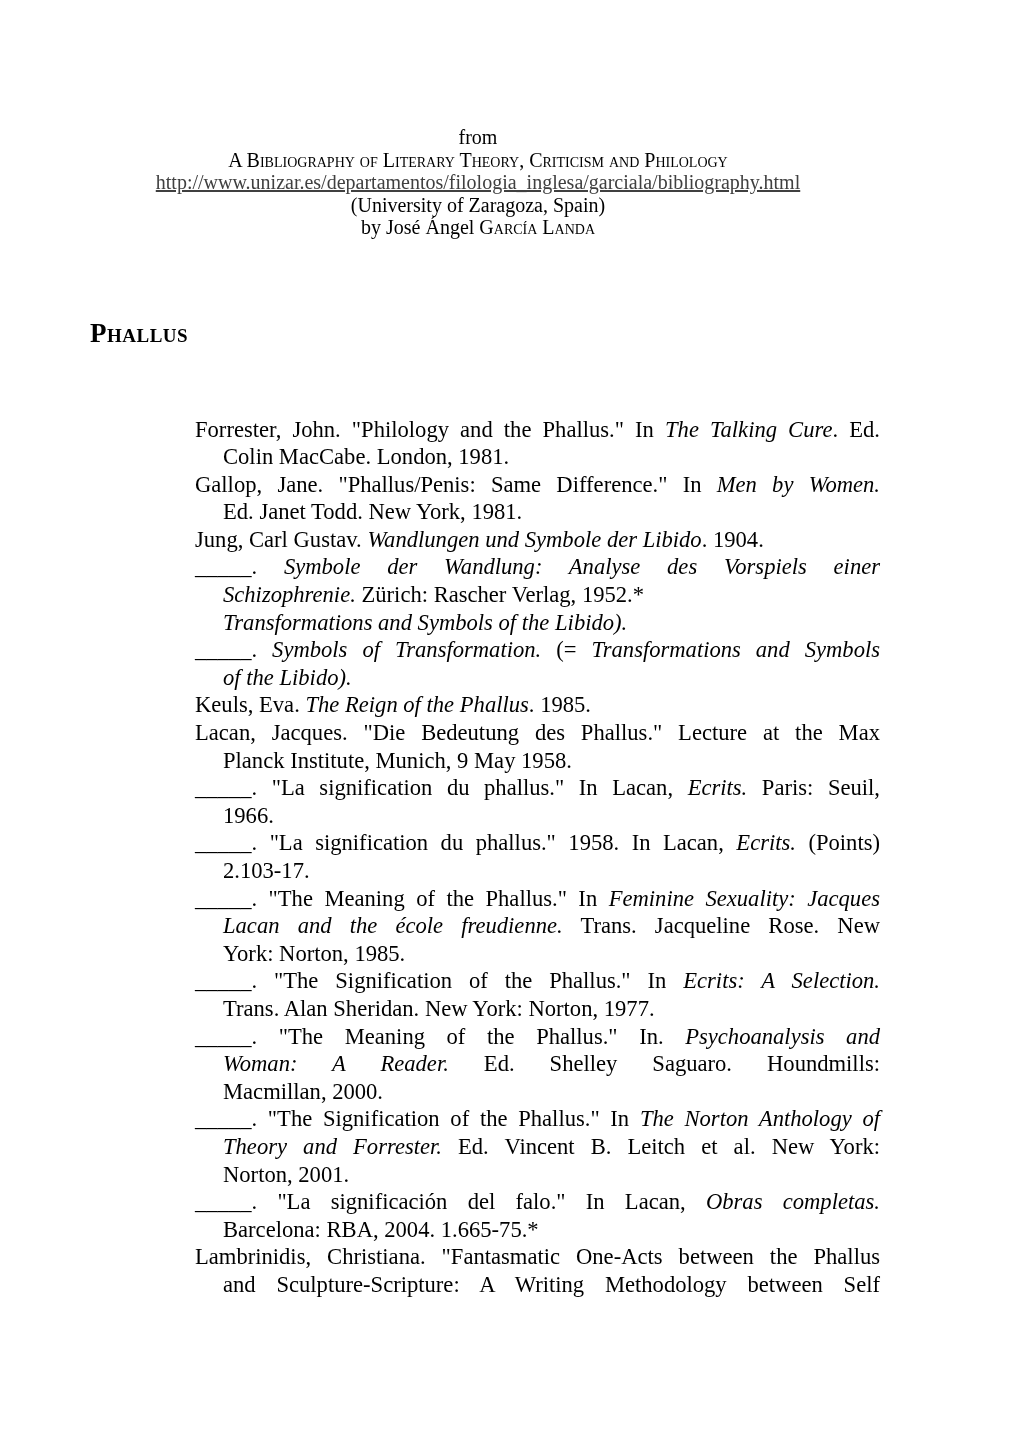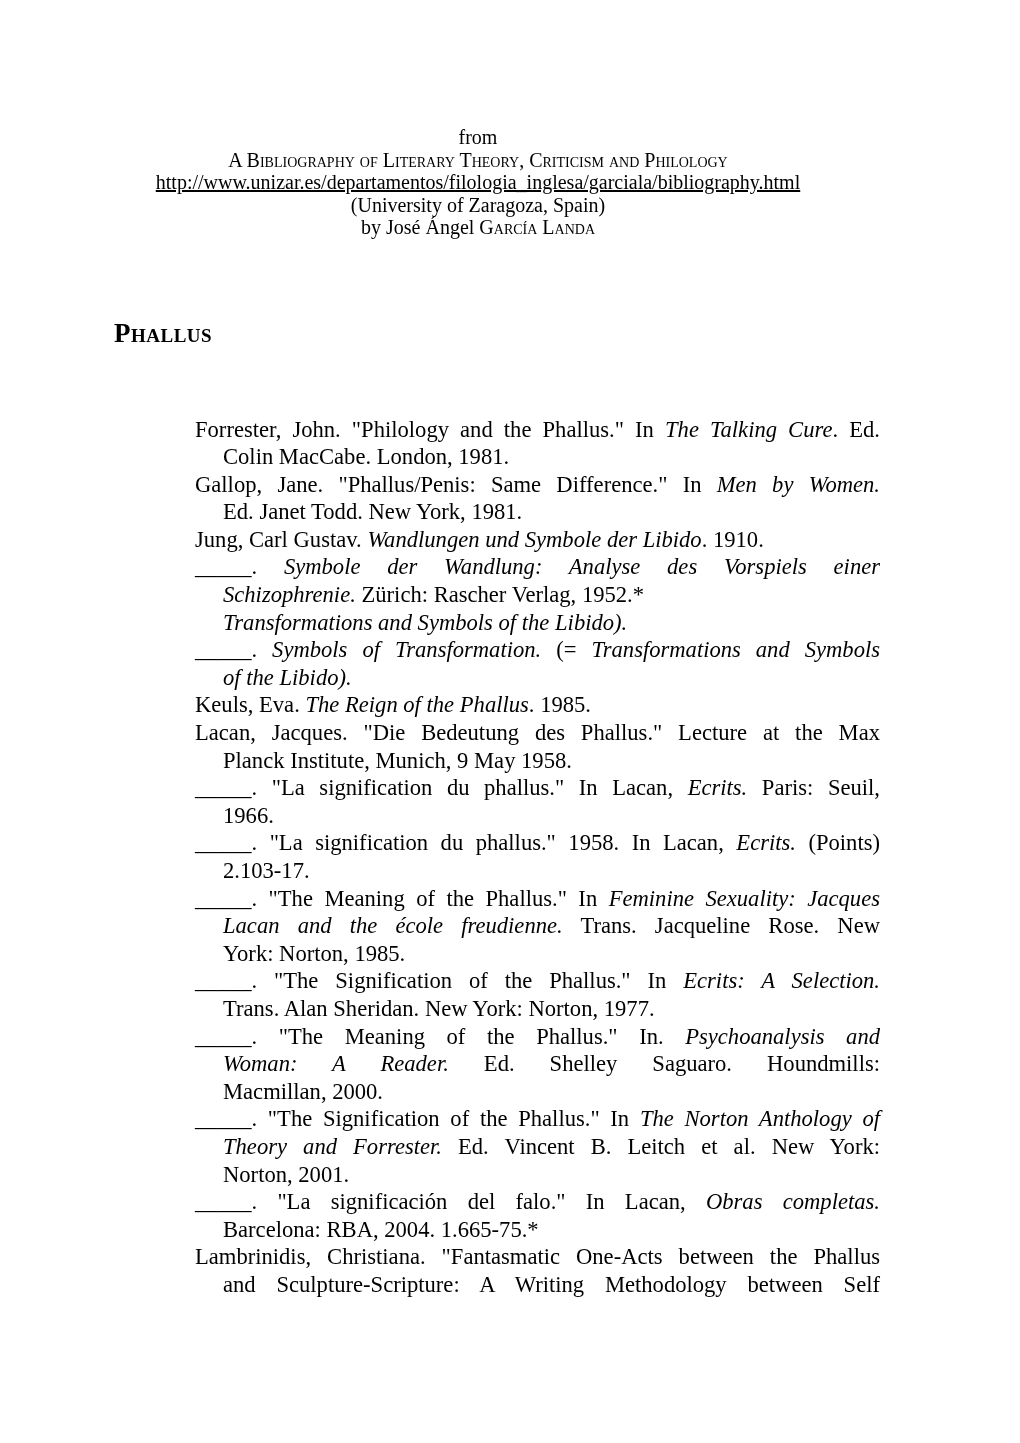--- a/index.html
+++ b/index.html
@@ -15,26 +15,26 @@
     overflow: hidden;
   }
   .header {
     text-align: center;
     font-size: 20px;
     line-height: 22.5px;
   }
   .smallcaps { font-variant: small-caps; }
   .h-line { white-space: nowrap; }
   a.url {
-    color: #000000;
+    color: #404040;
     text-decoration: underline;
     cursor: pointer;
   }
   .title {
-    margin: 78px 0 0 114px;
+    margin: 78px 0 0 90px;
     font-size: 27px;
     font-weight: bold;
     line-height: 33px;
     font-variant: small-caps;
     letter-spacing: 0.5px;
   }
   .bib {
     margin: 66px 0 0 195px;
     width: 685px;
     font-size: 22.6px;
@@ -56,21 +56,21 @@
     <div class="h-line"><span>by José Ángel </span><span class="smallcaps">García Landa</span></div>
   </div>
 
   <h1 class="title">Phallus</h1>
 
   <div class="bib" id="bib">
       <div class="line j"><span>Forrester, John. "Philology and the Phallus." In </span><i>The Talking Cure</i><span>. Ed.</span></div>
       <div class="line hang"><span>Colin MacCabe. London, 1981.</span></div>
       <div class="line j"><span>Gallop, Jane. "Phallus/Penis: Same Difference." In </span><i>Men by Women.</i></div>
       <div class="line hang"><span>Ed. Janet Todd. New York, 1981.</span></div>
-      <div class="line"><span>Jung, Carl Gustav. </span><i>Wandlungen und Symbole der Libido</i><span>. 1910.</span></div>
+      <div class="line"><span>Jung, Carl Gustav. </span><i>Wandlungen und Symbole der Libido</i><span>. 1904.</span></div>
       <div class="line j"><span>_____. </span><i>Symbole der Wandlung: Analyse des Vorspiels einer</i></div>
       <div class="line hang"><i>Schizophrenie.</i><span> Zürich: Rascher Verlag, 1952.*</span></div>
       <div class="line hang"><i>Transformations and Symbols of the Libido).</i></div>
       <div class="line j"><span>_____. </span><i>Symbols of Transformation.</i><span> (= </span><i>Transformations and Symbols</i></div>
       <div class="line hang"><i>of the Libido).</i></div>
       <div class="line"><span>Keuls, Eva. </span><i>The Reign of the Phallus</i><span>. 1985.</span></div>
       <div class="line j"><span>Lacan, Jacques. "Die Bedeutung des Phallus." Lecture at the Max</span></div>
       <div class="line hang"><span>Planck Institute, Munich, 9 May 1958.</span></div>
       <div class="line j"><span>_____. "La signification du phallus." In Lacan, </span><i>Ecrits.</i><span> Paris: Seuil,</span></div>
       <div class="line hang"><span>1966.</span></div>

